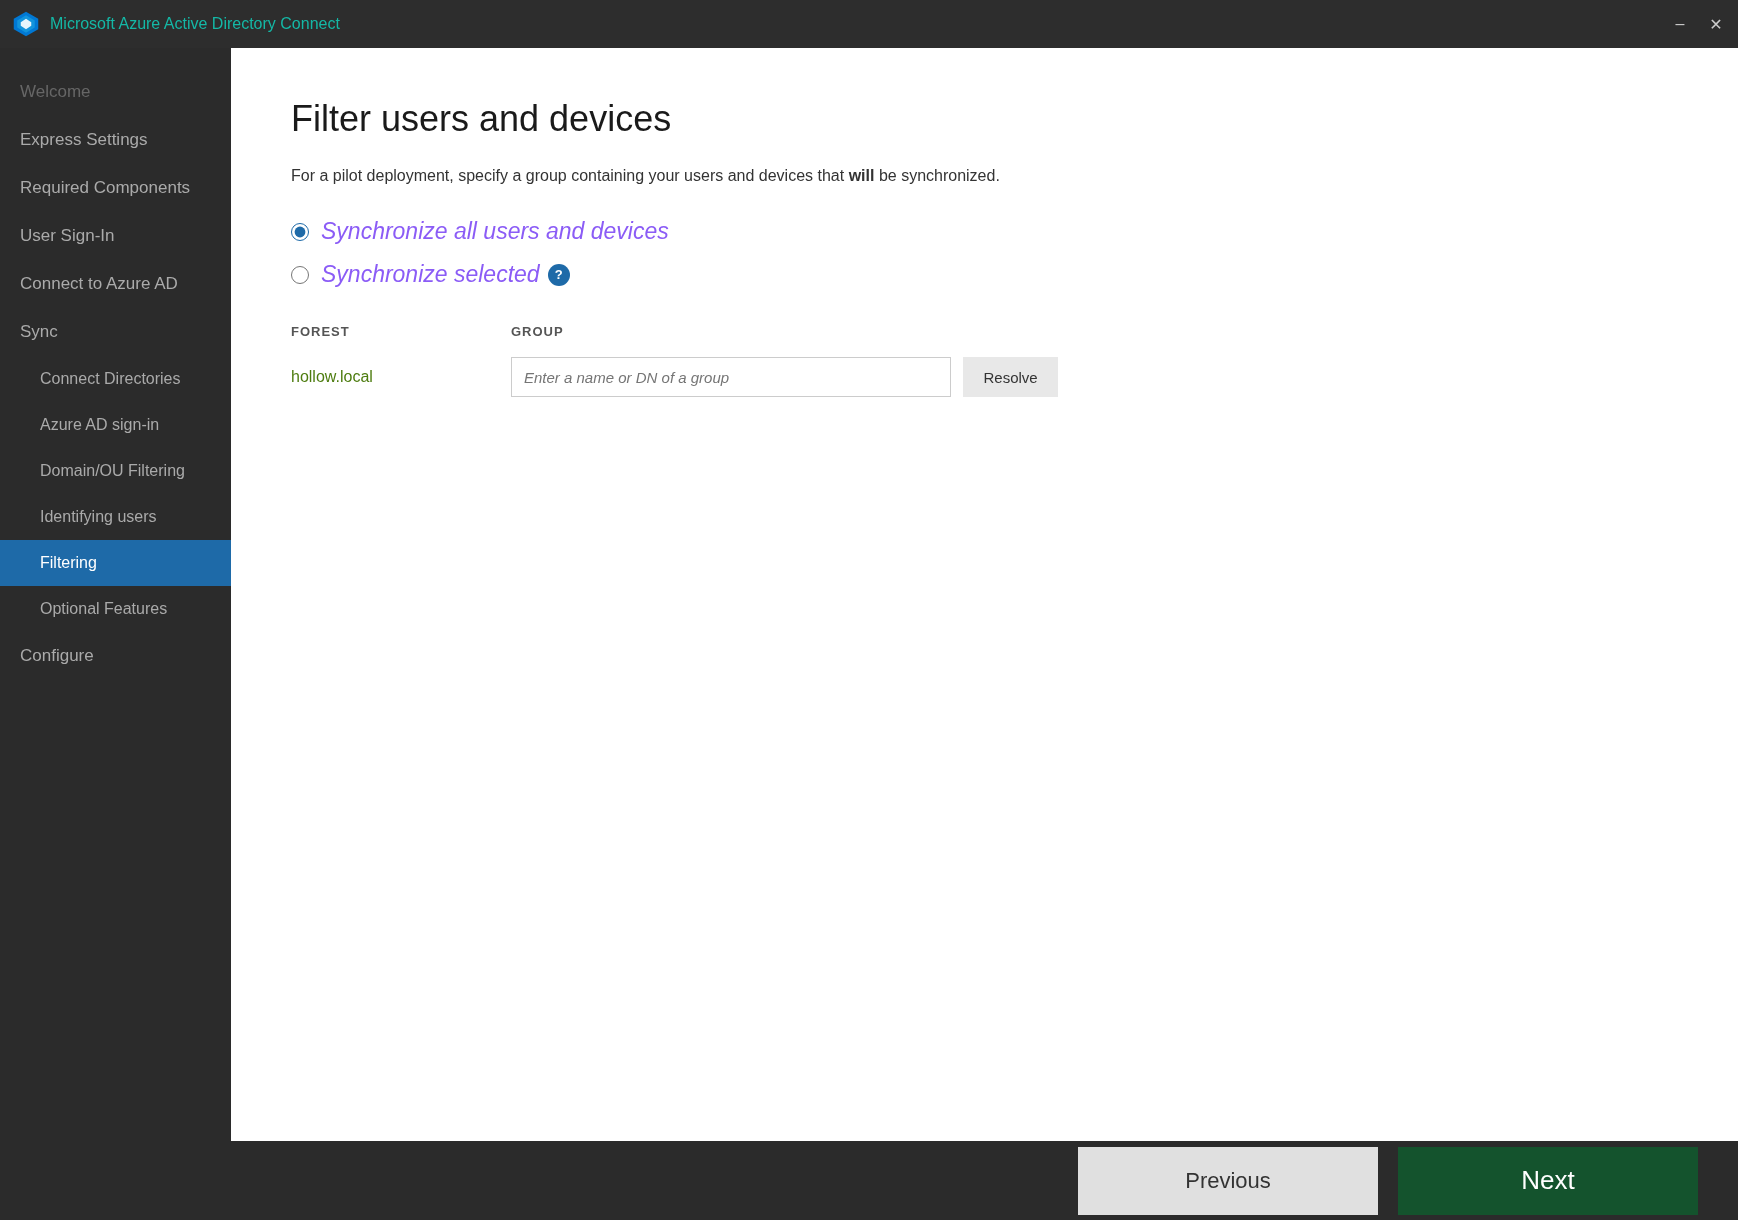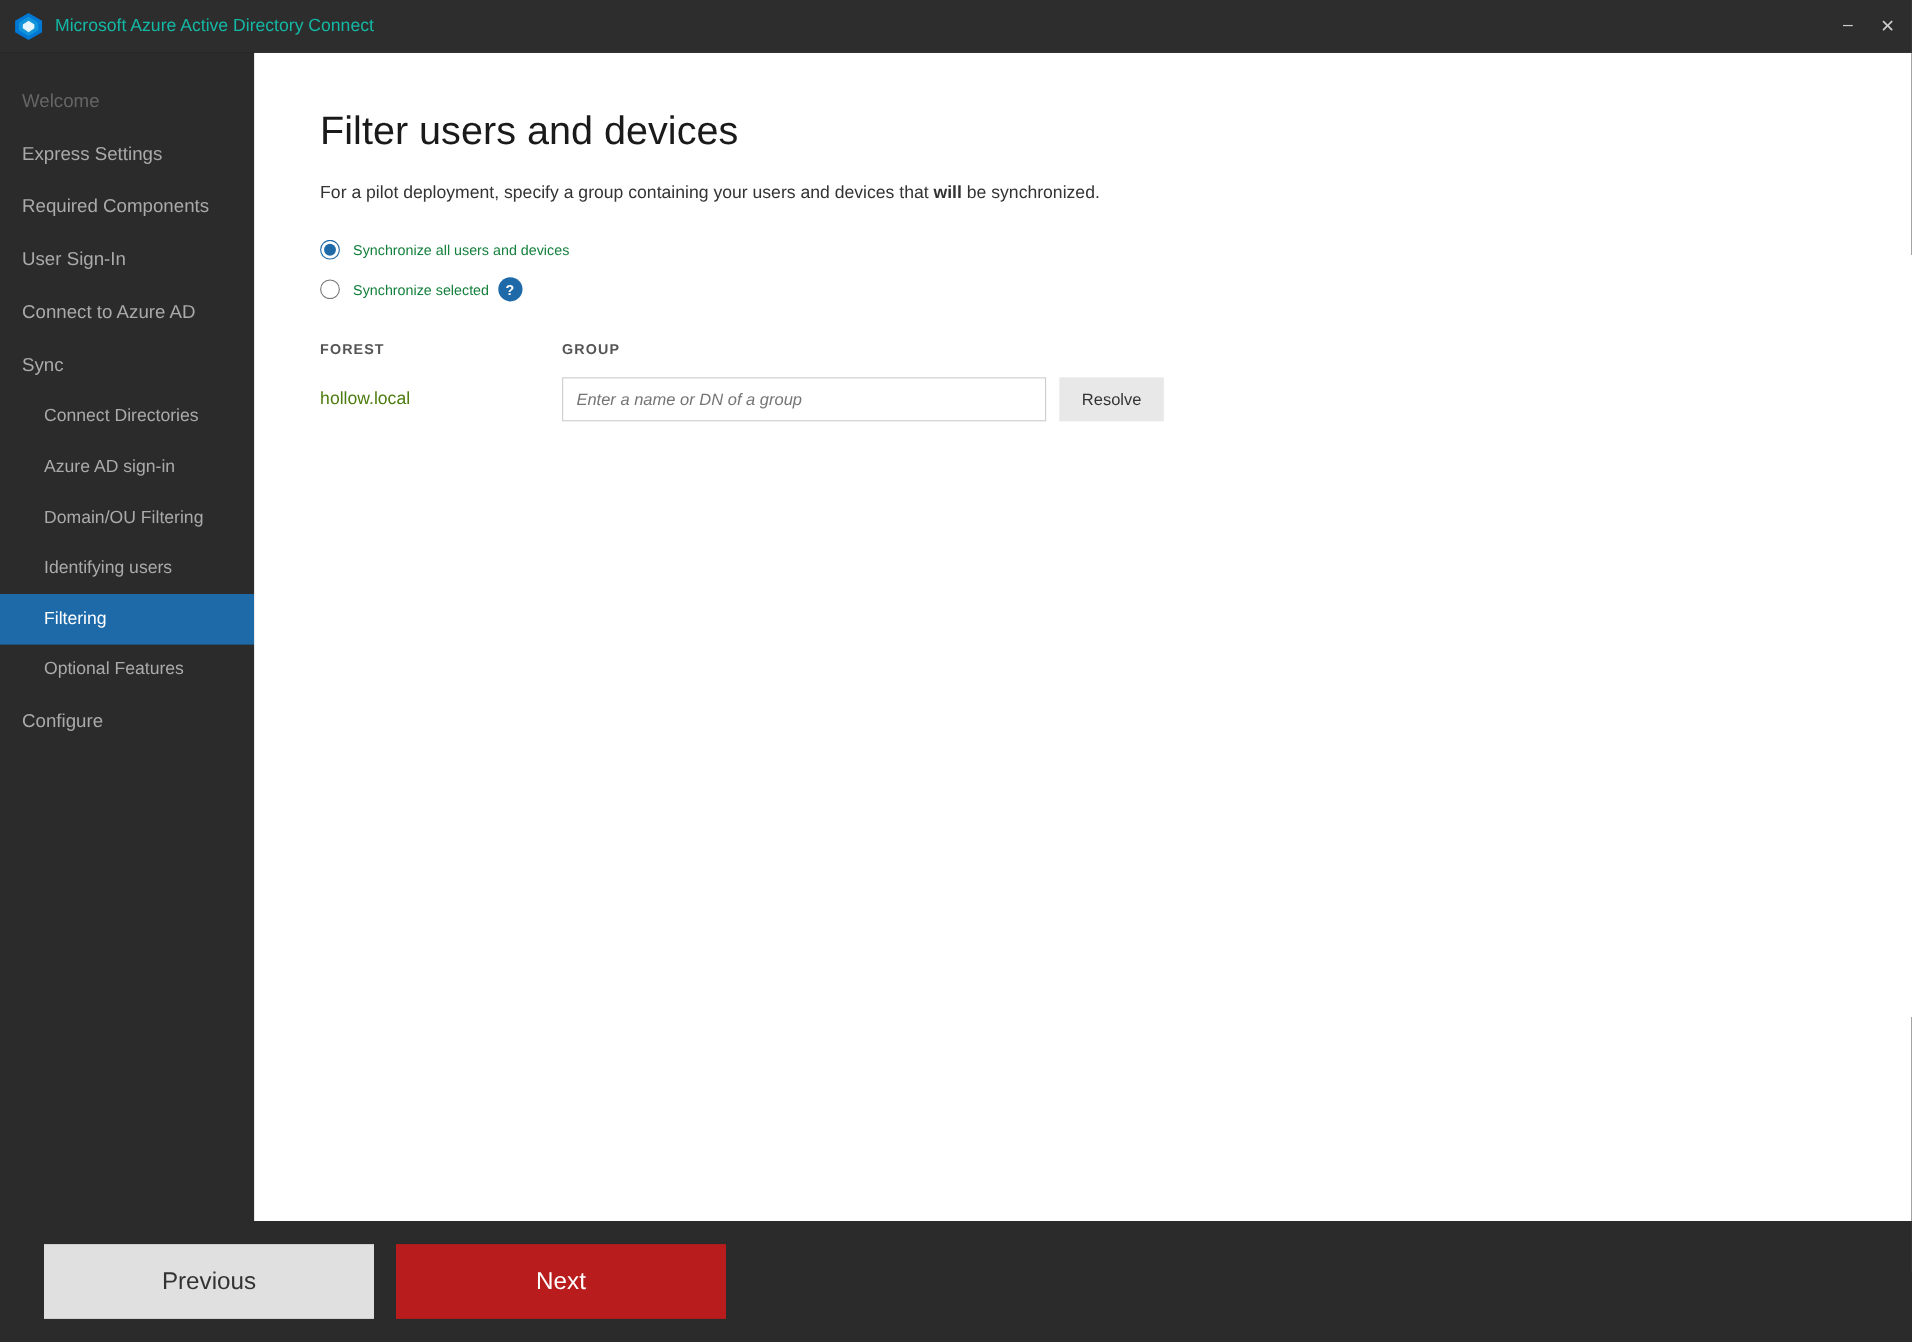--- a/index.html
+++ b/index.html
@@ -119,22 +119,23 @@
       cursor: pointer;
     }
     .radio-option input[type="radio"] {
       width: 18px;
       height: 18px;
       margin-right: 12px;
       accent-color: #1e6aa8;
       cursor: pointer;
     }
     .radio-label {
-      font-size: 13px;
-      color: #15803d;
+      font-size: 23px;
+      color: #8b5cf6;
+      font-style: italic;
     }
     .help-icon {
       display: inline-flex;
       align-items: center;
       justify-content: center;
       width: 22px;
       height: 22px;
       background: #1e6aa8;
       color: #ffffff;
       border-radius: 50%;
@@ -189,43 +190,43 @@
       border: none;
       font-size: 15px;
       color: #333333;
       cursor: pointer;
       margin-left: 8px;
     }
 
     
     .bottom-bar {
       background: #2b2b2b;
-      height: 110px;
+      height: 79px;
       display: flex;
       align-items: center;
-      justify-content: flex-start;
+      justify-content: flex-end;
       padding: 0 40px;
       gap: 20px;
       flex-shrink: 0;
     }
     .btn-previous {
       height: 68px;
       width: 300px;
       background: #e0e0e0;
       border: none;
       font-size: 22px;
       color: #333333;
       cursor: pointer;
     }
     .btn-next {
       height: 68px;
       width: 300px;
-      background: #b91c1c;
+      background: #14532d;
       border: none;
-      font-size: 22px;
+      font-size: 26px;
       color: #ffffff;
       cursor: pointer;
     }
   </style>
 </head>
 <body>
 
 <div class="titlebar">
   <svg class="titlebar-icon" viewBox="0 0 32 32">
     <polygon points="16,2 30,10 30,22 16,30 2,22 2,10" fill="#0078d4" stroke="none"></polygon>

